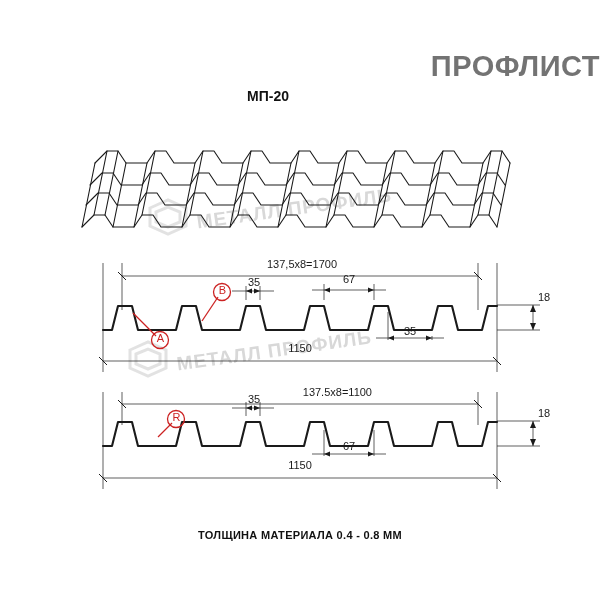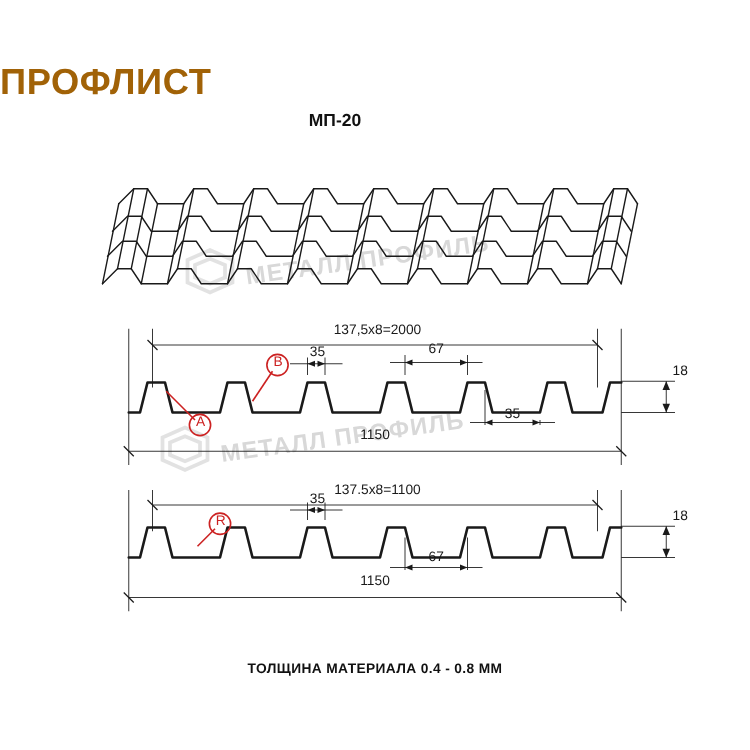--- a/index.html
+++ b/index.html
@@ -19,25 +19,25 @@
     position: relative;
     width: 600px;
     height: 600px;
     box-sizing: border-box;
   }
   .title {
     position: absolute;
     top: 50px;
     left: 0;
     width: 600px;
-    text-align: left;
+    text-align: right;
     font-size: 29px;
     font-weight: bold;
     letter-spacing: 0.5px;
-    color: #a16207;
+    color: #737373;
   }
   .subtitle {
     position: absolute;
     top: 88px;
     left: 0;
     width: 536px;
     text-align: center;
     font-size: 14px;
     font-weight: bold;
     color: #111;
@@ -243,28 +243,28 @@
         <polygon points="374,454 368,451.6 368,456.4"></polygon>
       </g>
 
       <g>
         <line x1="158" y1="437" x2="172" y2="423" stroke="#cc2222" stroke-width="1.3"></line>
         <circle cx="176" cy="419" r="8.5" fill="none" stroke="#cc2222" stroke-width="1.3"></circle>
       </g>
     </g>
   </svg>
 
-  <div style="position:absolute;left:232px;top:258px;width:140px;text-align:center;font-size:11px;">137,5х8=2000</div>
+  <div style="position:absolute;left:232px;top:258px;width:140px;text-align:center;font-size:11px;">137,5х8=1700</div>
   <div style="position:absolute;left:260px;top:342px;width:80px;text-align:center;font-size:11px;">1150</div>
   <div style="position:absolute;left:538px;top:291px;width:30px;text-align:left;font-size:11px;">18</div>
   <div style="position:absolute;left:236px;top:276px;width:36px;text-align:center;font-size:11px;">35</div>
   <div style="position:absolute;left:331px;top:273px;width:36px;text-align:center;font-size:11px;">67</div>
   <div style="position:absolute;left:392px;top:325px;width:36px;text-align:center;font-size:11px;">35</div>
 
-  <div style="position:absolute;left:232px;top:386px;width:140px;text-align:center;font-size:11px;">137.5х8=1100</div>
+  <div style="position:absolute;left:232px;top:386px;width:140px;text-align:right;font-size:11px;">137.5х8=1100</div>
   <div style="position:absolute;left:260px;top:459px;width:80px;text-align:center;font-size:11px;">1150</div>
   <div style="position:absolute;left:538px;top:407px;width:30px;text-align:left;font-size:11px;">18</div>
   <div style="position:absolute;left:236px;top:393px;width:36px;text-align:center;font-size:11px;">35</div>
   <div style="position:absolute;left:331px;top:440px;width:36px;text-align:center;font-size:11px;">67</div>
 
   <div style="position:absolute;left:152px;top:332px;width:17px;text-align:center;font-size:11px;color:#cc2222;">A</div>
   <div style="position:absolute;left:214px;top:284px;width:17px;text-align:center;font-size:11px;color:#cc2222;">B</div>
   <div style="position:absolute;left:168px;top:411px;width:17px;text-align:center;font-size:11px;color:#cc2222;">R</div>
 
   <div class="footer">ТОЛЩИНА МАТЕРИАЛА 0.4 - 0.8 ММ</div>

